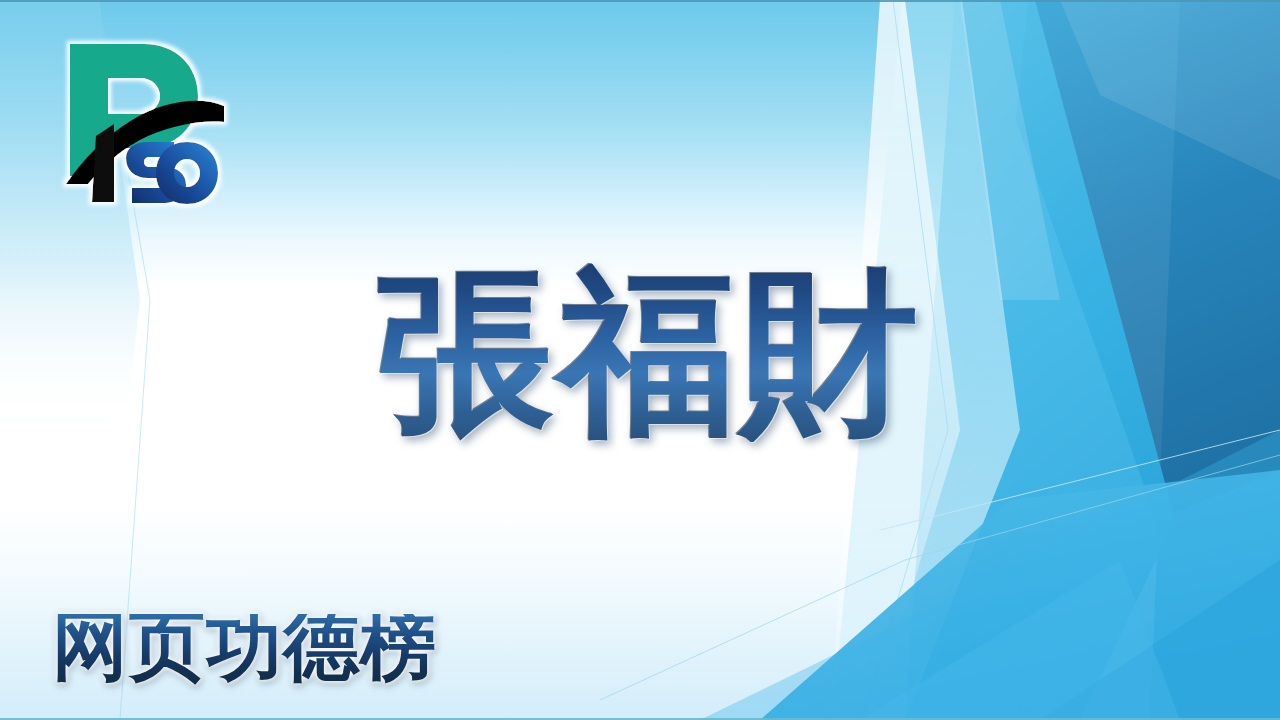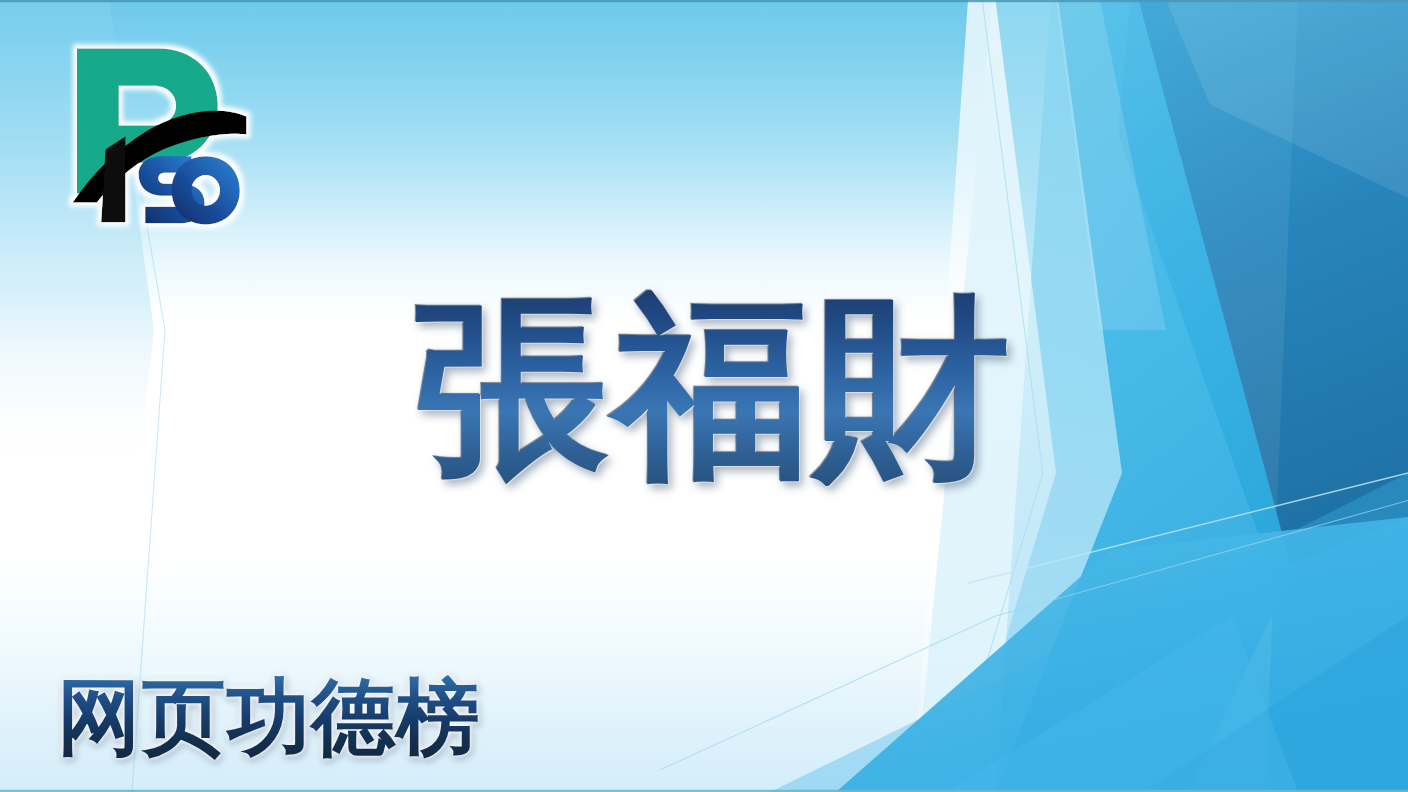--- a/index.html
+++ b/index.html
@@ -117,21 +117,21 @@
   }
 
   
   .footer-wrap {
     position: absolute;
     left: 52px;
     bottom: 28px;
     pointer-events: none;
   }
   .footer-text {
-    font-family: Liberation Sans, sans-serif;
+    font-family: Liberation Mono, monospace;
     font-size: 76px;
     font-weight: 700;
     line-height: 1.02;
     letter-spacing: 1px;
     white-space: nowrap;
     background: linear-gradient(to bottom,
       #2f6ea8 0%,
       #1f4f87 26%,
       #173b69 52%,
       #12304f 76%,

